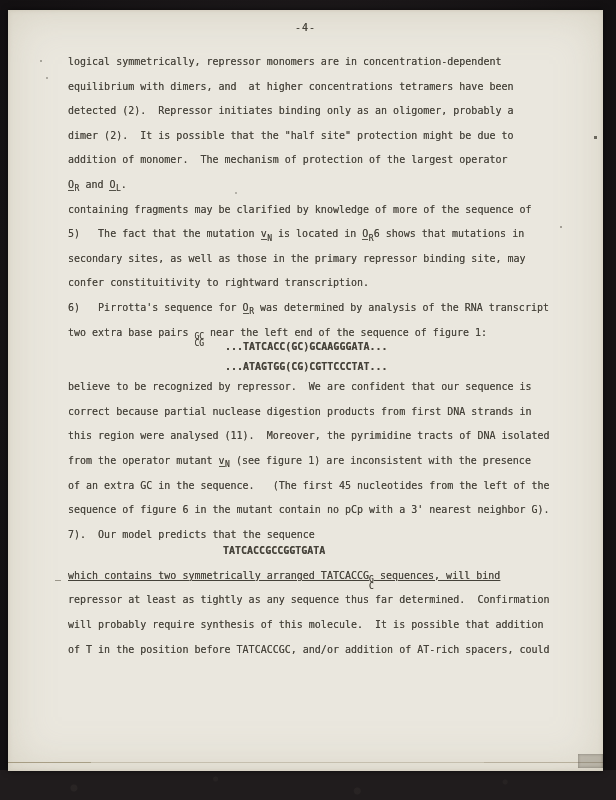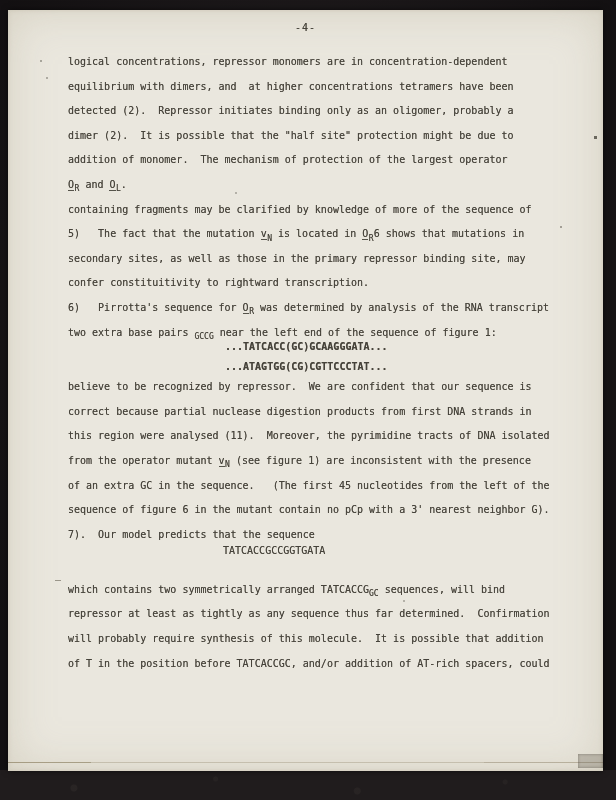--- a/index.html
+++ b/index.html
@@ -66,37 +66,38 @@
     white-space: pre;
   }
   .line.seq-wide {
     height: 20px;
     padding-left: 157px;
     font-weight: bold;
   }
   .line.seq-tight {
     height: 11.5px;
     padding-left: 155px;
+    font-weight: bold;
   }
   .line.body + .line.seq-wide { margin-top: -10px; }
   .line.body + .line.seq-tight { margin-top: -8px; }
-  .line.seq-tight + .line.body { margin-top: 27px; }
+  .line.seq-tight + .line.body { margin-top: 13px; text-decoration: underline; }
 
   .usub u {
     text-decoration: none;
     border-bottom: 1px solid rgba(69,66,58,0.9);
   }
   .usub sub {
     font-size: 8px;
     vertical-align: -3.5px;
     margin-left: 0.5px;
   }
   .stack {
     display: inline-flex;
-    flex-direction: row;
+    flex-direction: column;
     font-size: 8px;
     line-height: 7.6px;
     vertical-align: -3px;
     text-align: left;
   }
   .stack span { display: block; }
 
   
   .speck {
     position: absolute;
@@ -128,21 +129,21 @@
     box-shadow: inset 0 0 3px rgba(60,55,45,0.45);
   }
 </style>
 </head>
 <body>
 
 <div class="scene">
   <div class="paper">
     <div class="pagenum">-4-</div>
     <div class="content" id="content">
-        <div class="line body"><span>logical concentrations, repressor monomers are in concentration-dependent</span></div>
+        <div class="line body"><span>logical symmetrically, repressor monomers are in concentration-dependent</span></div>
         <div class="line body"><span>equilibrium with dimers, and  at higher concentrations tetramers have been</span></div>
         <div class="line body"><span>detected (2).  Repressor initiates binding only as an oligomer, probably a</span></div>
         <div class="line body"><span>dimer (2).  It is possible that the "half site" protection might be due to</span></div>
         <div class="line body"><span>addition of monomer.  The mechanism of protection of the largest operator</span></div>
         <div class="line body"><span class="usub"><u>O</u><sub>R</sub></span><span> and </span><span class="usub"><u>O</u><sub>L</sub></span><span>.</span></div>
         <div class="line body"><span>containing fragments may be clarified by knowledge of more of the sequence of</span></div>
         <div class="line body"><span>5)   The fact that the mutation </span><span class="usub"><u>v</u><sub>N</sub></span><span> is located in </span><span class="usub"><u>O</u><sub>R</sub></span><span>6 shows that mutations in</span></div>
         <div class="line body"><span>secondary sites, as well as those in the primary repressor binding site, may</span></div>
         <div class="line body"><span>confer constituitivity to rightward transcription.</span></div>
         <div class="line body"><span>6)   Pirrotta's sequence for </span><span class="usub"><u>O</u><sub>R</sub></span><span> was determined by analysis of the RNA transcript</span></div>

